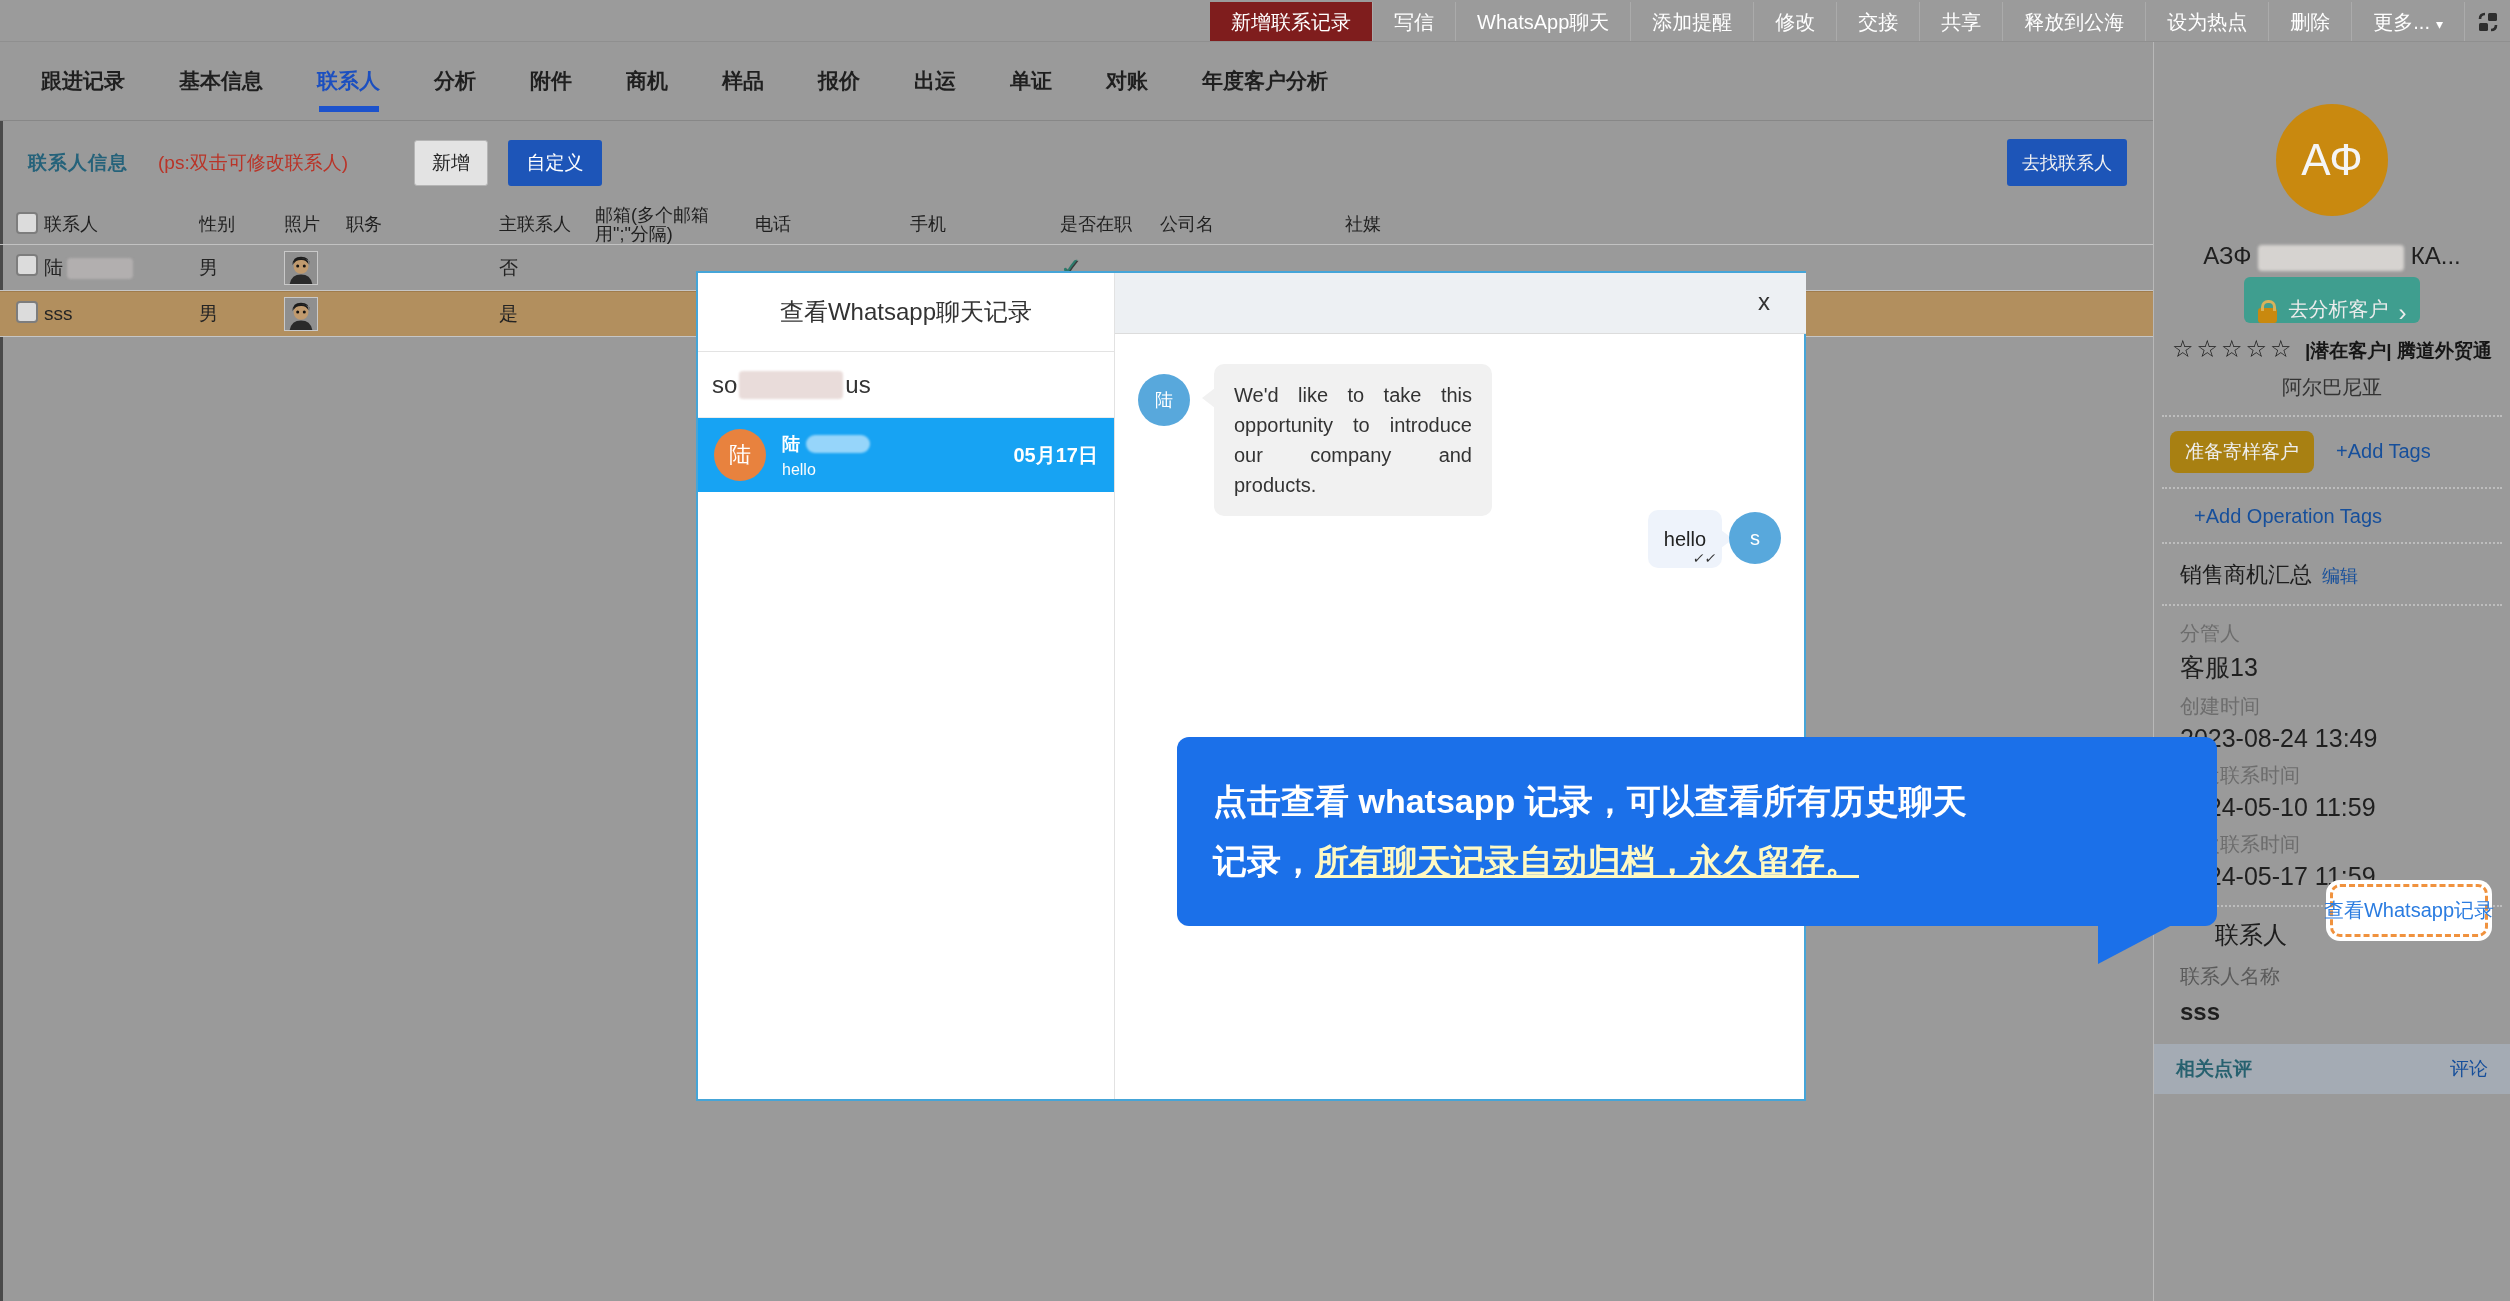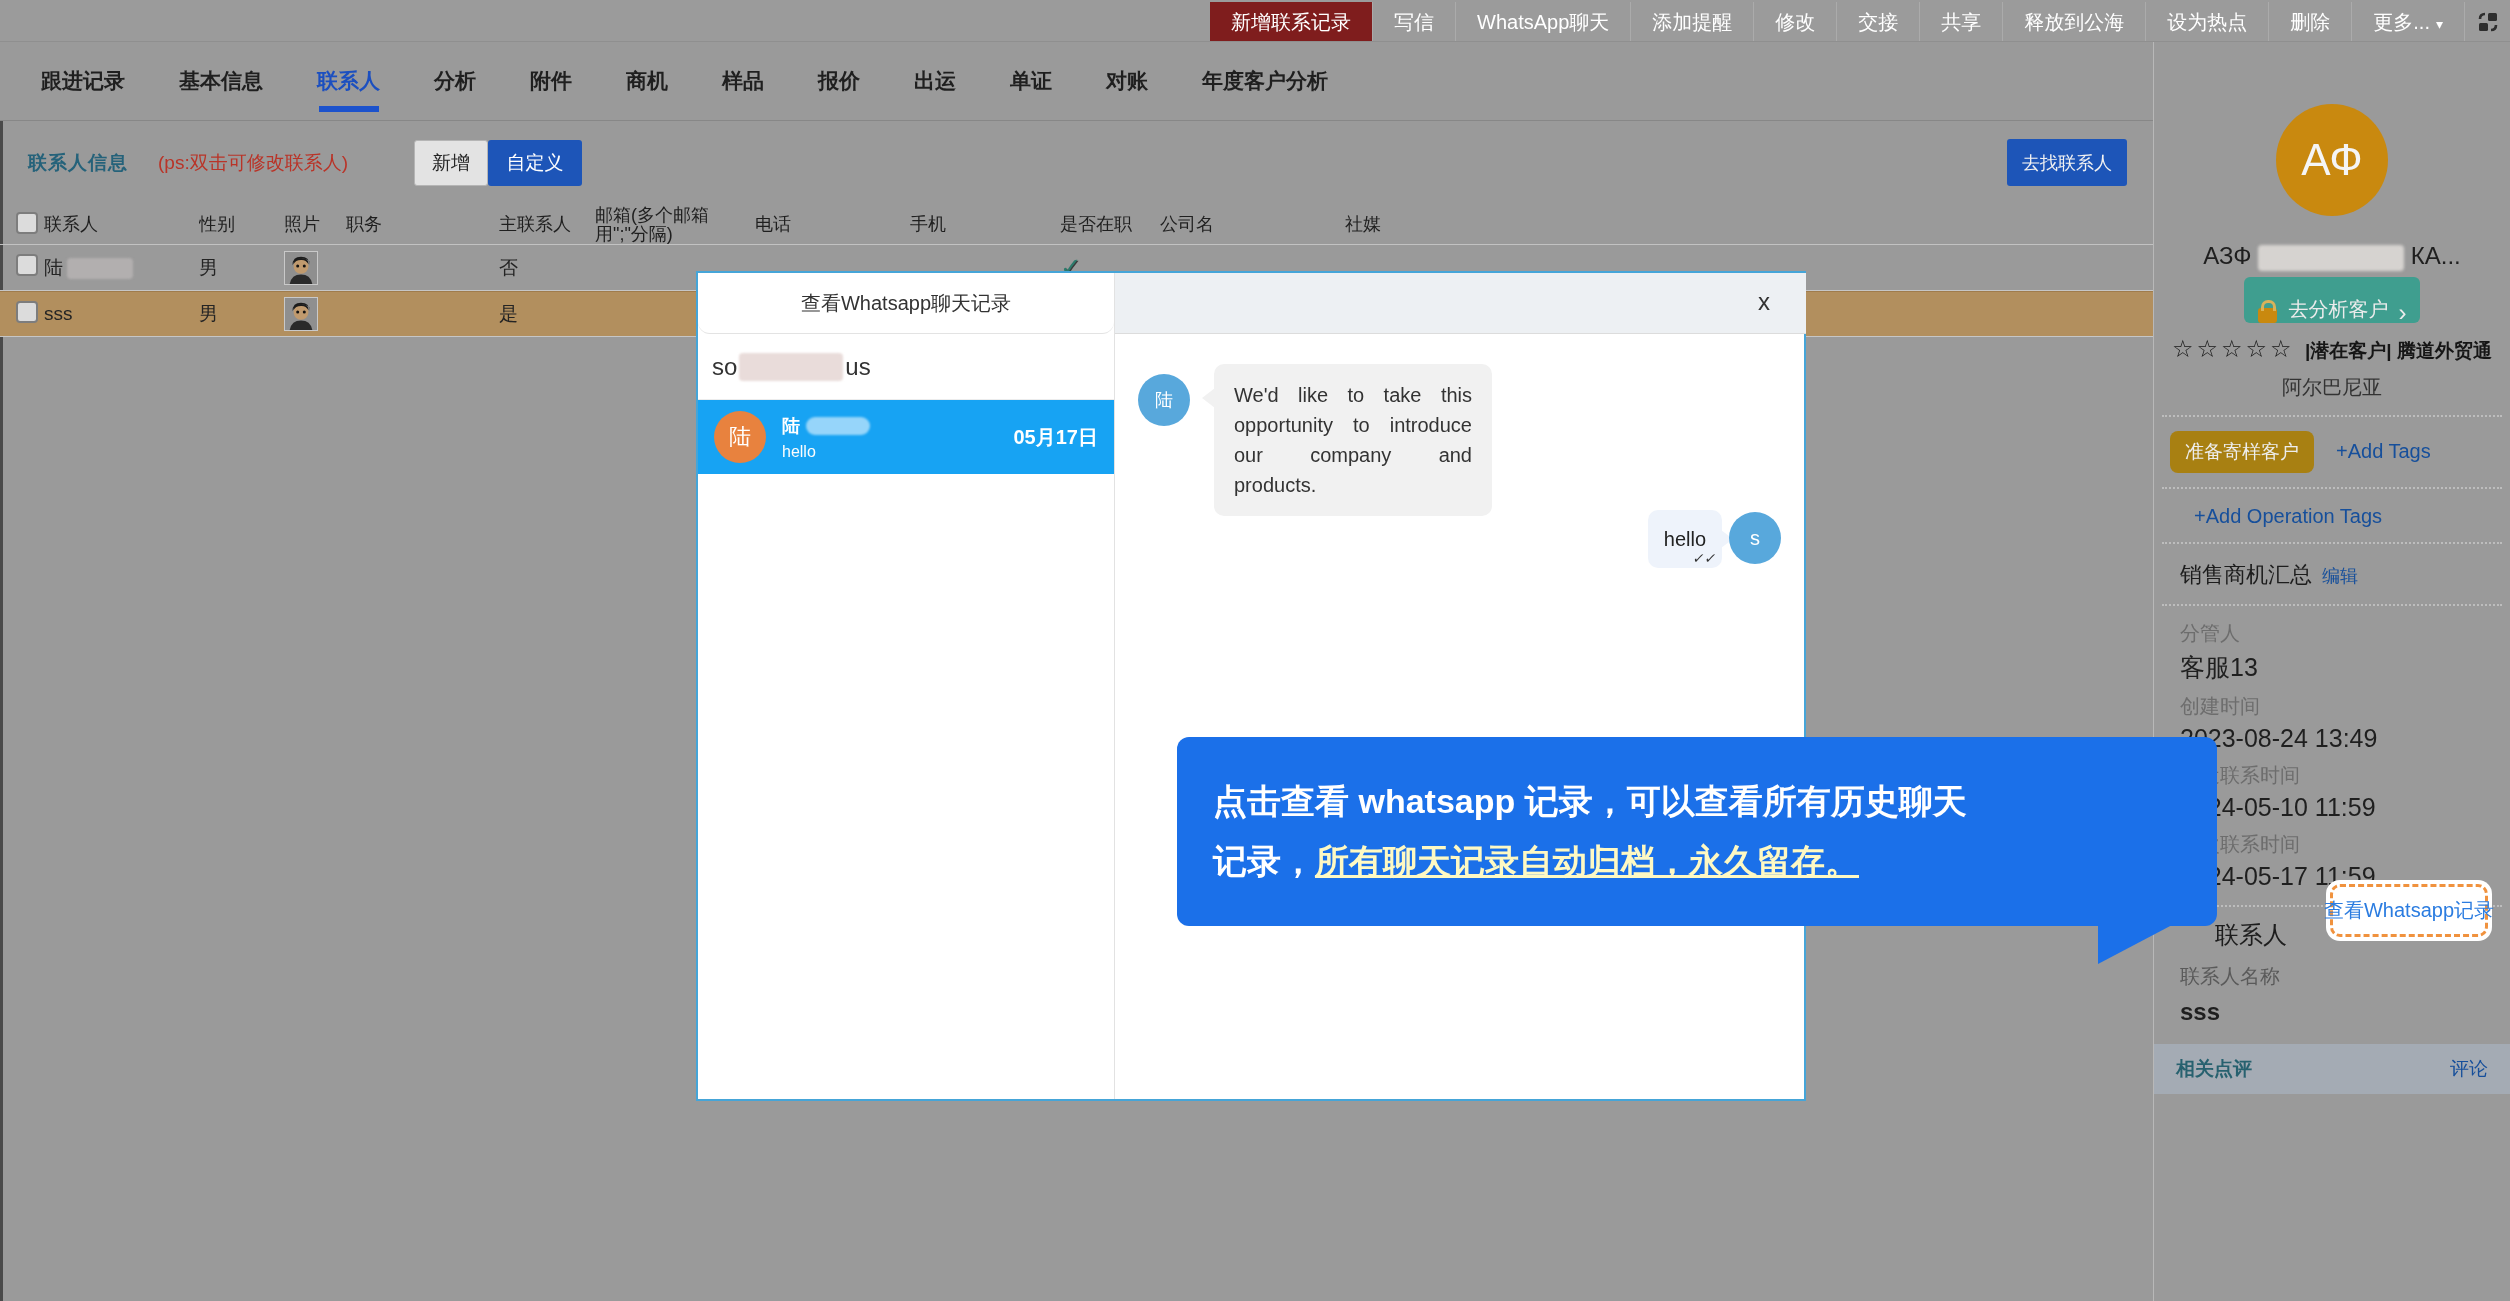--- a/index.html
+++ b/index.html
@@ -31,21 +31,21 @@
   .tab.active:after { content:""; position:absolute; left:50%; transform:translateX(-50%);
     bottom:8px; width:60px; height:6px; background:#1c52cc; }
   
   .ctoolbar { position:absolute; left:0; top:121px; width:2153px; height:84px;
     display:flex; align-items:center; }
   .ct-title { margin-left:28px; font-size:19px; font-weight:700; color:#25627a; letter-spacing:1px; }
   .ct-note  { margin-left:30px; font-size:19px; color:#b93428; }
   .btn-add  { margin-left:66px; width:74px; height:46px; background:#e3e3e3;
     border:1px solid #b5b5b5; border-radius:3px; font-size:19px; color:#262626;
     display:flex; align-items:center; justify-content:center; cursor:pointer; }
-  .btn-custom { margin-left:0; width:94px; height:46px; background:#1d55b8;
+  .btn-custom { margin-left:20px; width:94px; height:46px; background:#1d55b8;
     border-radius:3px; font-size:19px; color:#fff;
     display:flex; align-items:center; justify-content:center; cursor:pointer; }
   .btn-find { position:absolute; right:26px; top:18px; width:120px; height:47px;
     background:#1d55b8; border-radius:3px; font-size:18px; color:#f2f2f2;
     display:flex; align-items:center; justify-content:center; cursor:pointer; }
   
   .ctable { position:absolute; left:0; top:205px; width:2153px; }
   .trow { display:flex; align-items:center; }
   .thead { height:40px; border-bottom:1px solid #c2c2c2; }
   .thead .tcell { font-size:18px; color:#1f1f1f; line-height:19px; }
@@ -58,22 +58,22 @@
   .cbox { width:22px; height:22px; border:2px solid #7d7d7d; border-radius:4px;
     background:#dcdcdc; display:inline-block; cursor:pointer; }
   .blur-pill { display:inline-block; vertical-align:middle; border-radius:4px; }
   .name-blur { width:66px; height:21px; background:#b2afaf; margin-left:4px; filter:blur(1px); }
   .photo { width:34px; height:34px; border:1px solid #c9c9c9; background:#8f8f8f; display:block; }
   .check-on { color:#2c7a6b; font-size:26px; font-weight:700; text-shadow:1px 1px 0 #3a3a3a; }
   
   .modal { position:absolute; left:696px; top:271px; width:1110px; height:830px;
     background:#ffffff; border:2px solid #45a5d8; z-index:30; }
   .m-left { position:absolute; left:0; top:0; width:417px; height:100%; border-right:1px solid #e2e2e2; }
-  .m-ltitle { height:61px; border-bottom:1px solid #e3e3e3; display:flex; align-items:center;
-    justify-content:center; font-size:20px; color:#333;border-radius:12px; }
+  .m-ltitle { height:79px; border-bottom:1px solid #e3e3e3; display:flex; align-items:center;
+    justify-content:center; font-size:24px; color:#333; }
   .m-search { height:66px; border-bottom:1px solid #ececec; display:flex; align-items:center;
     padding-left:14px; font-size:24px; color:#333; }
   .search-blur { width:104px; height:28px; background:#e9dcda; margin:0 2px; filter:blur(1px); }
   .m-item { height:74px; background:#17a3f3; display:flex; align-items:center; cursor:pointer; }
   .m-item-avatar { width:52px; height:52px; border-radius:50%; background:#e8823e; color:#fff;
     font-size:22px; display:flex; align-items:center; justify-content:center; margin-left:16px; }
   .m-item-main { margin-left:16px; flex:1; }
   .m-item-name { font-size:18px; font-weight:700; color:#fff; display:flex; align-items:center; }
   .chat-blur { width:64px; height:18px; background:rgba(255,255,255,.55); border-radius:9px; margin-left:6px; filter:blur(1px); }
   .m-item-preview { font-size:16px; color:#fdfdfd; margin-top:5px; }

